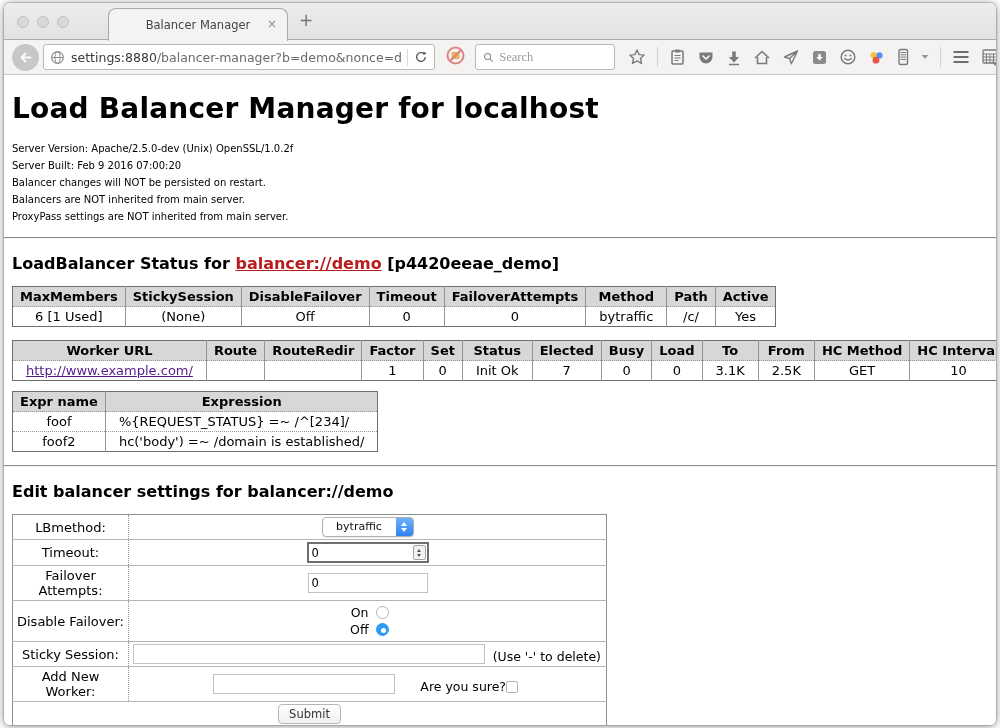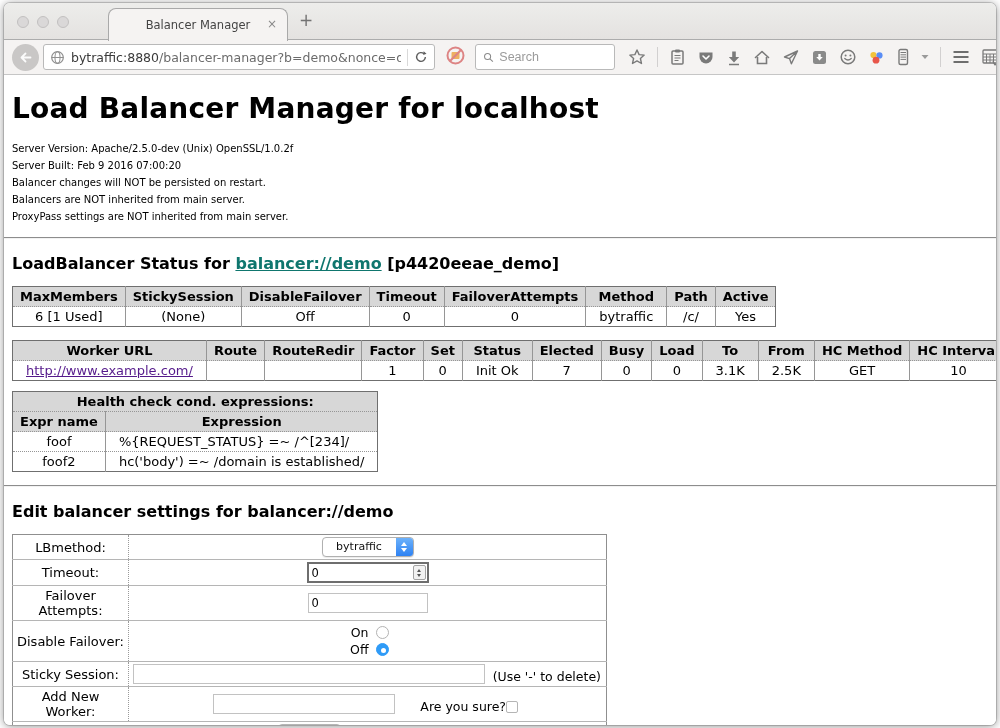--- a/index.html
+++ b/index.html
@@ -22,33 +22,33 @@
   .backbtn { width:27px; height:27px; border-radius:50%; background:#c9c7c6; display:flex; align-items:center; justify-content:center; flex:none; }
   .urlbar { width:392px; height:26px; margin-left:4px; background:#fff; border:1px solid #b9b9b9; border-radius:3px;
             display:flex; align-items:center; padding:0 6px; gap:6px; flex:none; }
   .urltext { flex:1; font-size:12.5px; white-space:nowrap; overflow:hidden; }
   .urltext .domain { color:#3b3b3b; }
   .urltext .rest { color:#6b6b6b; }
   .vsep-in { width:1px; height:17px; background:#d9d9d9; flex:none; }
   .blockicon { margin:0 9px 0 10px; flex:none; }
   .searchbar { width:140px; height:26px; background:#fff; border:1px solid #b9b9b9; border-radius:3px;
                display:flex; align-items:center; padding:0 7px; gap:5px; flex:none; }
-  .searchbar input { border:none; outline:none; width:100%; font-size:12.5px; font-family:Liberation Sans, sans-serif; color:#a21caf; background:transparent; }
+  .searchbar input { border:none; outline:none; width:100%; font-size:12.5px; font-family:Liberation Serif, serif; color:#a21caf; background:transparent; }
   .searchbar input::placeholder { color:#9b9b9b; }
   .icnrow { display:flex; align-items:center; margin-left:13px; gap:11px; }
   .vsep { width:1px; height:20px; background:#d2d0d0; }
   .icn { display:flex; align-items:center; justify-content:center; }
 
   
   .content { background:#fff; padding:0 8px; color:#000; }
   h1.pagetitle { font-size:28px; font-weight:bold; padding:17px 0 0; letter-spacing:.2px; }
   .info { margin-top:15px; font-size:10px; line-height:17px; }
   hr.rule { border:0; border-top:1px solid #8d8d8d; border-bottom:1px solid #f2f2f2; height:2px; background:#b9b9b9; margin:12px -8px 0; }
   h2.sect { font-size:16px; font-weight:bold; margin:15px 0 0; }
-  h2.sect a { color:#0f766e; }
+  h2.sect a { color:#b91c1c; }
 
   table.dt { border-collapse:collapse; border:1px solid #6f6f6f; font-size:13px; margin-top:13px; }
   table.dt th { background:#d7d7d7; font-weight:bold; padding:2px 7px; border-left:1px solid #969696; white-space:nowrap; }
   table.dt td { padding:2px 13px; border-left:1px solid #969696; border-top:1px dotted #969696; text-align:center; white-space:nowrap; }
   table.dt th:first-child, table.dt td:first-child { border-left:none; }
   table.dt a { color:#551a8b; }
   td.lft { text-align:left !important; }
 
   
   table.form { border-collapse:collapse; border:1px solid #8f8f8f; width:595px; margin-top:13px; font-size:13px; }
@@ -112,21 +112,21 @@
         <path d="M13.5 8.5 H5 M8.5 4.5 L4.5 8.5 L8.5 12.5" stroke="#fbfbfb" stroke-width="1.8" fill="none" stroke-linecap="round" stroke-linejoin="round"></path>
       </svg>
     </div>
 
     <div class="urlbar">
       <svg width="15" height="15" viewBox="0 0 16 16">
         <circle cx="8" cy="8" r="6.2" stroke="#909090" stroke-width="1.3" fill="none"></circle>
         <ellipse cx="8" cy="8" rx="2.7" ry="6.2" stroke="#909090" stroke-width="1.1" fill="none"></ellipse>
         <path d="M1.8 8 H14.2" stroke="#909090" stroke-width="1.1"></path>
       </svg>
-      <div class="urltext"><span class="domain">bytraffic:8880</span><span class="rest">/balancer-manager?b=demo&amp;nonce=decc37be-96</span></div>
+      <div class="urltext"><span class="domain">settings:8880</span><span class="rest">/balancer-manager?b=demo&amp;nonce=decc37be-96</span></div>
       <span class="vsep-in"></span>
       <svg width="14" height="14" viewBox="0 0 16 16">
         <path d="M13 8 A5 5 0 1 1 11.4 4.3" stroke="#5e5e5e" stroke-width="1.6" fill="none"></path>
         <path d="M11 1.5 L14.3 4.2 L10.6 5.8 Z" fill="#5e5e5e"></path>
       </svg>
     </div>
 
     <div class="blockicon">
       <svg width="21" height="21" viewBox="0 0 21 21">
         <rect x="6.5" y="7" width="8" height="7" rx="1" fill="#edb061"></rect>
@@ -303,23 +303,20 @@
         <td>GET</td>
         <td>10</td>
         <td>1 (0)</td>
 
       </tr>
     </tbody>
       </table>
 
     <table class="dt" style="margin-top:10px">
       <tbody>
-          <tr>
-        <th colspan="2">Health check cond. expressions:</th>
-      </tr>
       <tr>
         <th style="border-top:1px dotted #969696">Expr name</th>
         <th style="border-top:1px dotted #969696; min-width:232px">Expression</th>
       </tr>
       <tr>
         <td>foof</td>
         <td class="lft">%{REQUEST_STATUS} =~ /^[234]/</td>
       </tr>
       <tr>
         <td>foof2</td>

